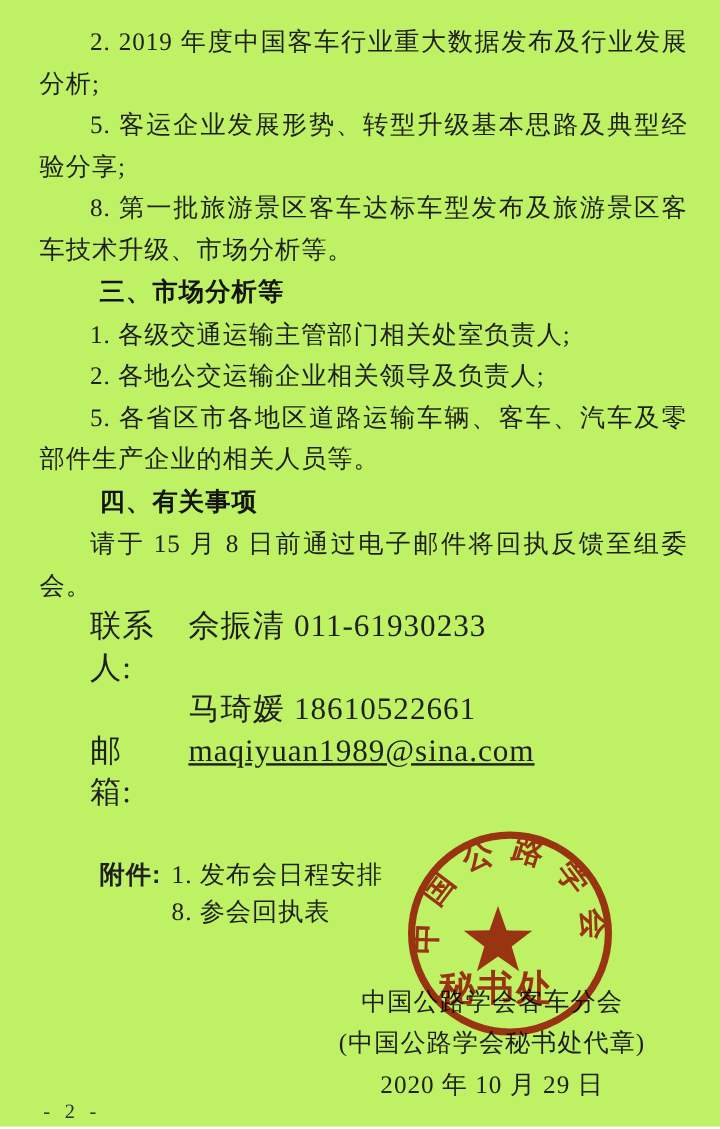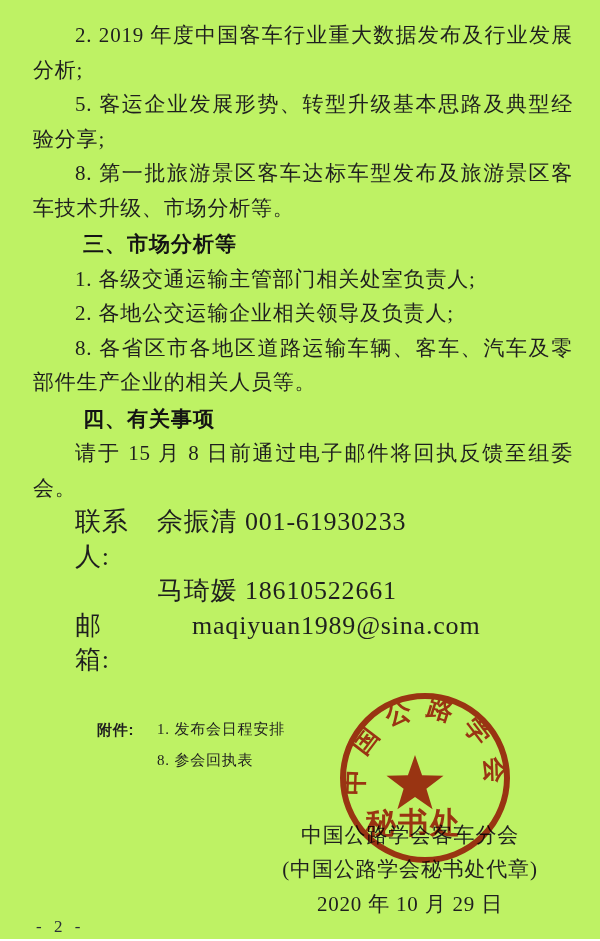--- a/index.html
+++ b/index.html
@@ -38,26 +38,26 @@
   .contact-row{
     display:flex;
     font-size:26px;
     line-height:34.5px;
     letter-spacing:0.8px;
   }
   .c-indent{width:42px;flex:0 0 auto;}
   .c-label{width:82px;flex:0 0 auto;}
   .c-name{width:88px;flex:0 0 auto;}
   .c-phone{flex:0 0 auto;}
-  .c-email{margin-left:35px;}
+  .c-email{text-decoration:underline;}
   .attachments{
     display:flex;
     margin-top:36px;
-    margin-left:64px;
-    font-size:15px;
+    margin-left:50px;
+    font-size:21px;
     line-height:31px;
     letter-spacing:0.8px;
   }
   .attach-label{
     font-family:"Liberation Sans","DejaVu Sans",sans-serif;
     font-weight:700;
     width:60px;flex:0 0 auto;
   }
   .attach-items p{margin:0;}
   .signature{
@@ -95,30 +95,30 @@
 <div class="page">
   <div class="content">
 
     <p class="para">2. 2019 年度中国客车行业重大数据发布及行业发展分析;</p>
     <p class="para">5. 客运企业发展形势、转型升级基本思路及典型经验分享;</p>
     <p class="para">8. 第一批旅游景区客车达标车型发布及旅游景区客车技术升级、市场分析等。</p>
 
     <p class="heading">三、市场分析等</p>
     <p class="para">1. 各级交通运输主管部门相关处室负责人;</p>
     <p class="para">2. 各地公交运输企业相关领导及负责人;</p>
-    <p class="para">8. 各省区市各地区道路运输车辆、客车、汽车及零部件生产企业的相关人员等。</p>
+    <p class="para">5. 各省区市各地区道路运输车辆、客车、汽车及零部件生产企业的相关人员等。</p>
 
     <p class="heading">四、有关事项</p>
     <p class="para">请于 15 月 8 日前通过电子邮件将回执反馈至组委会。</p>
 
     <div class="contact-row">
       <span class="c-indent"></span>
       <span class="c-label">联系人:</span>
       <span class="c-name">佘振清</span>
-      <span class="c-phone">001-61930233</span>
+      <span class="c-phone">011-61930233</span>
     </div>
     <div class="contact-row">
       <span class="c-indent"></span>
       <span class="c-label"></span>
       <span class="c-name">马琦媛</span>
       <span class="c-phone">18610522661</span>
     </div>
     <div class="contact-row">
       <span class="c-indent"></span>
       <span class="c-label">邮　箱:</span>

